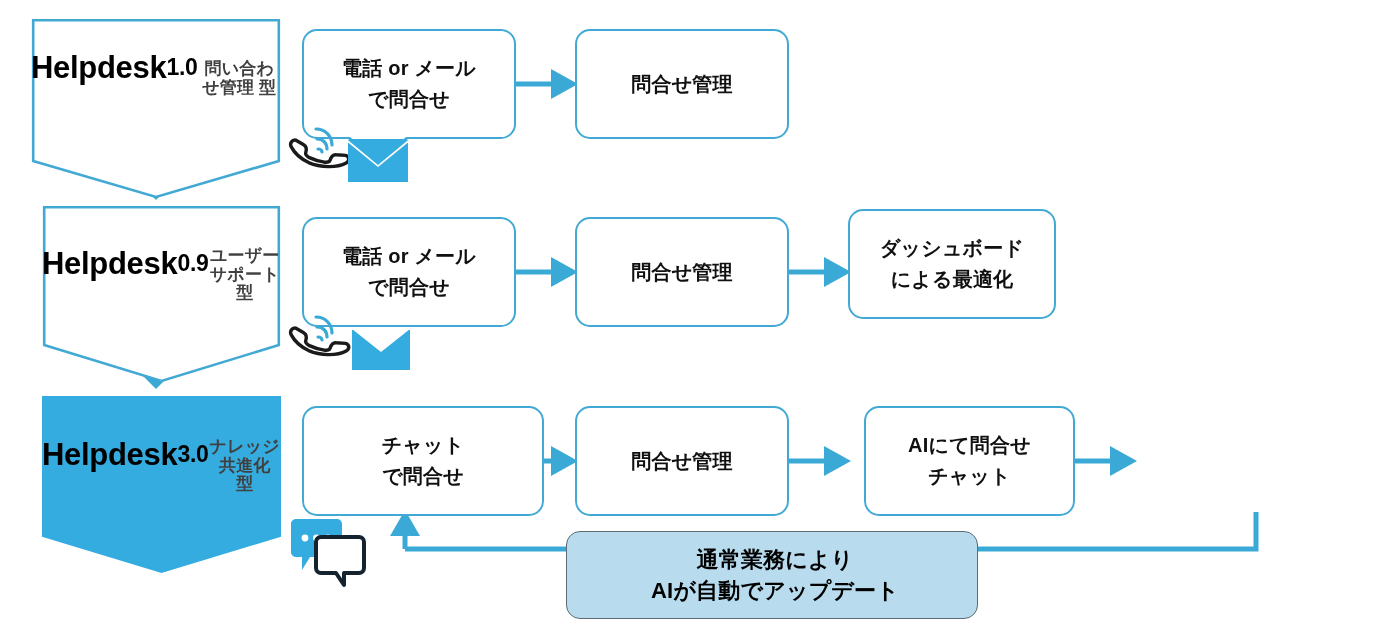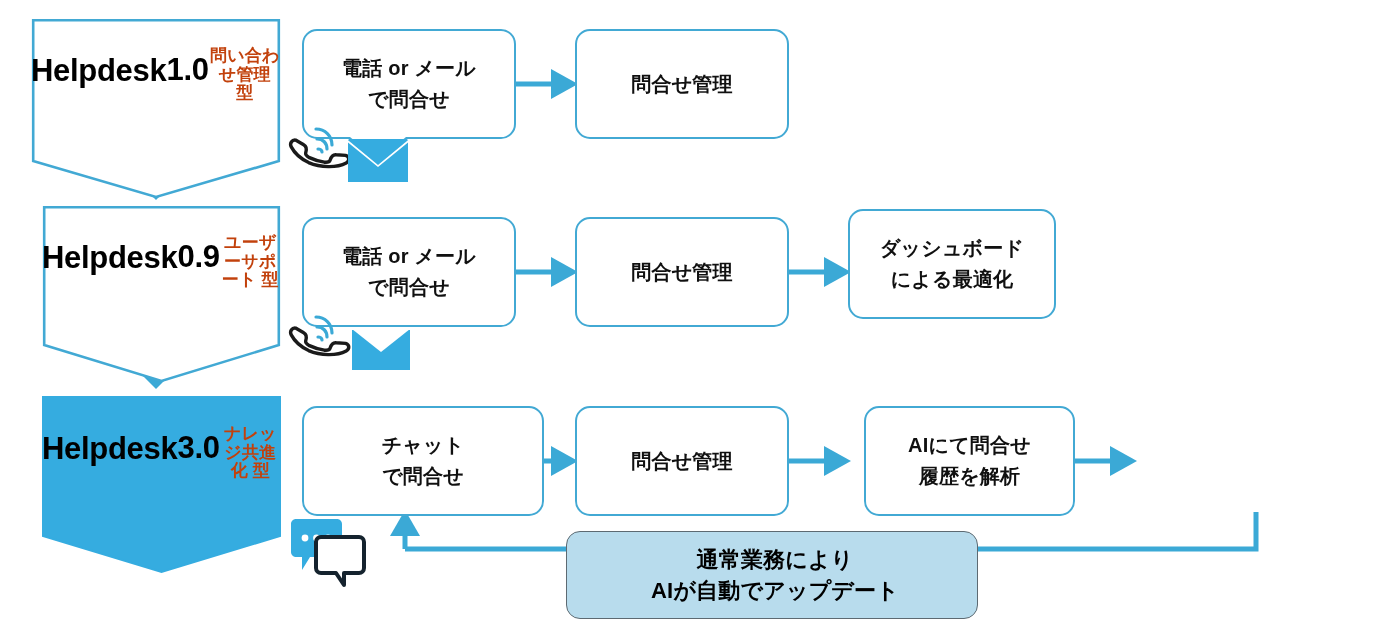--- a/index.html
+++ b/index.html
@@ -16,26 +16,26 @@
   .pennant .pen-text{
     position:absolute;left:0;top:0;width:100%;
     display:flex;flex-direction:row;align-items:center;justify-content:flex-start;
     padding-top:20px;box-sizing:border-box;pointer-events:none;
   }
   .pen-title{
     font-size:31px;font-weight:bold;color:#000;line-height:1.08;
     letter-spacing:-0.3px;text-align:center;
   }
   .pen-ver{
-    font-size:31px;font-weight:bold;color:#000;line-height:1.06;
+    font-size:23px;font-weight:bold;color:#000;line-height:1.06;
     letter-spacing:-0.3px;text-align:center;margin-top:-1px;
   }
   .pen-sub{
-    font-size:17px;font-weight:bold;color:#c2410c;line-height:1.1;
-    text-align:center;margin-top:9px;letter-spacing:0.2px;
+    font-size:17px;font-weight:bold;color:#404040;line-height:1.1;
+    text-align:center;margin-top:22px;letter-spacing:0.2px;
   }
 
   
   .pbox{
     position:absolute;box-sizing:border-box;
     border:2.6px solid #42a9d4;border-radius:15px;background:#ffffff;
     display:flex;align-items:center;justify-content:center;
     text-align:center;
   }
   .pbox .pbox-inner{
@@ -161,21 +161,21 @@
     <div class="pbox-inner">チャット
 で問合せ</div>
   </div>
 
   <div class="pbox" style="left:575px;top:406px;width:214px;height:110px;">
     <div class="pbox-inner">問合せ管理</div>
   </div>
 
   <div class="pbox" style="left:864px;top:406px;width:211px;height:110px;">
     <div class="pbox-inner">AIにて問合せ
-履歴を解析</div>
+チャット</div>
   </div>
 
 
   <div class="banner" style="left:566px;top:531px;width:412px;height:88px;">
     <div class="banner-inner">通常業務により
 AIが自動でアップデート</div>
   </div>
 
   <div class="icon" style="left:285px;top:122px;width:62px;height:62px;">
     <svg width="62" height="62" viewBox="0 0 62 62">

